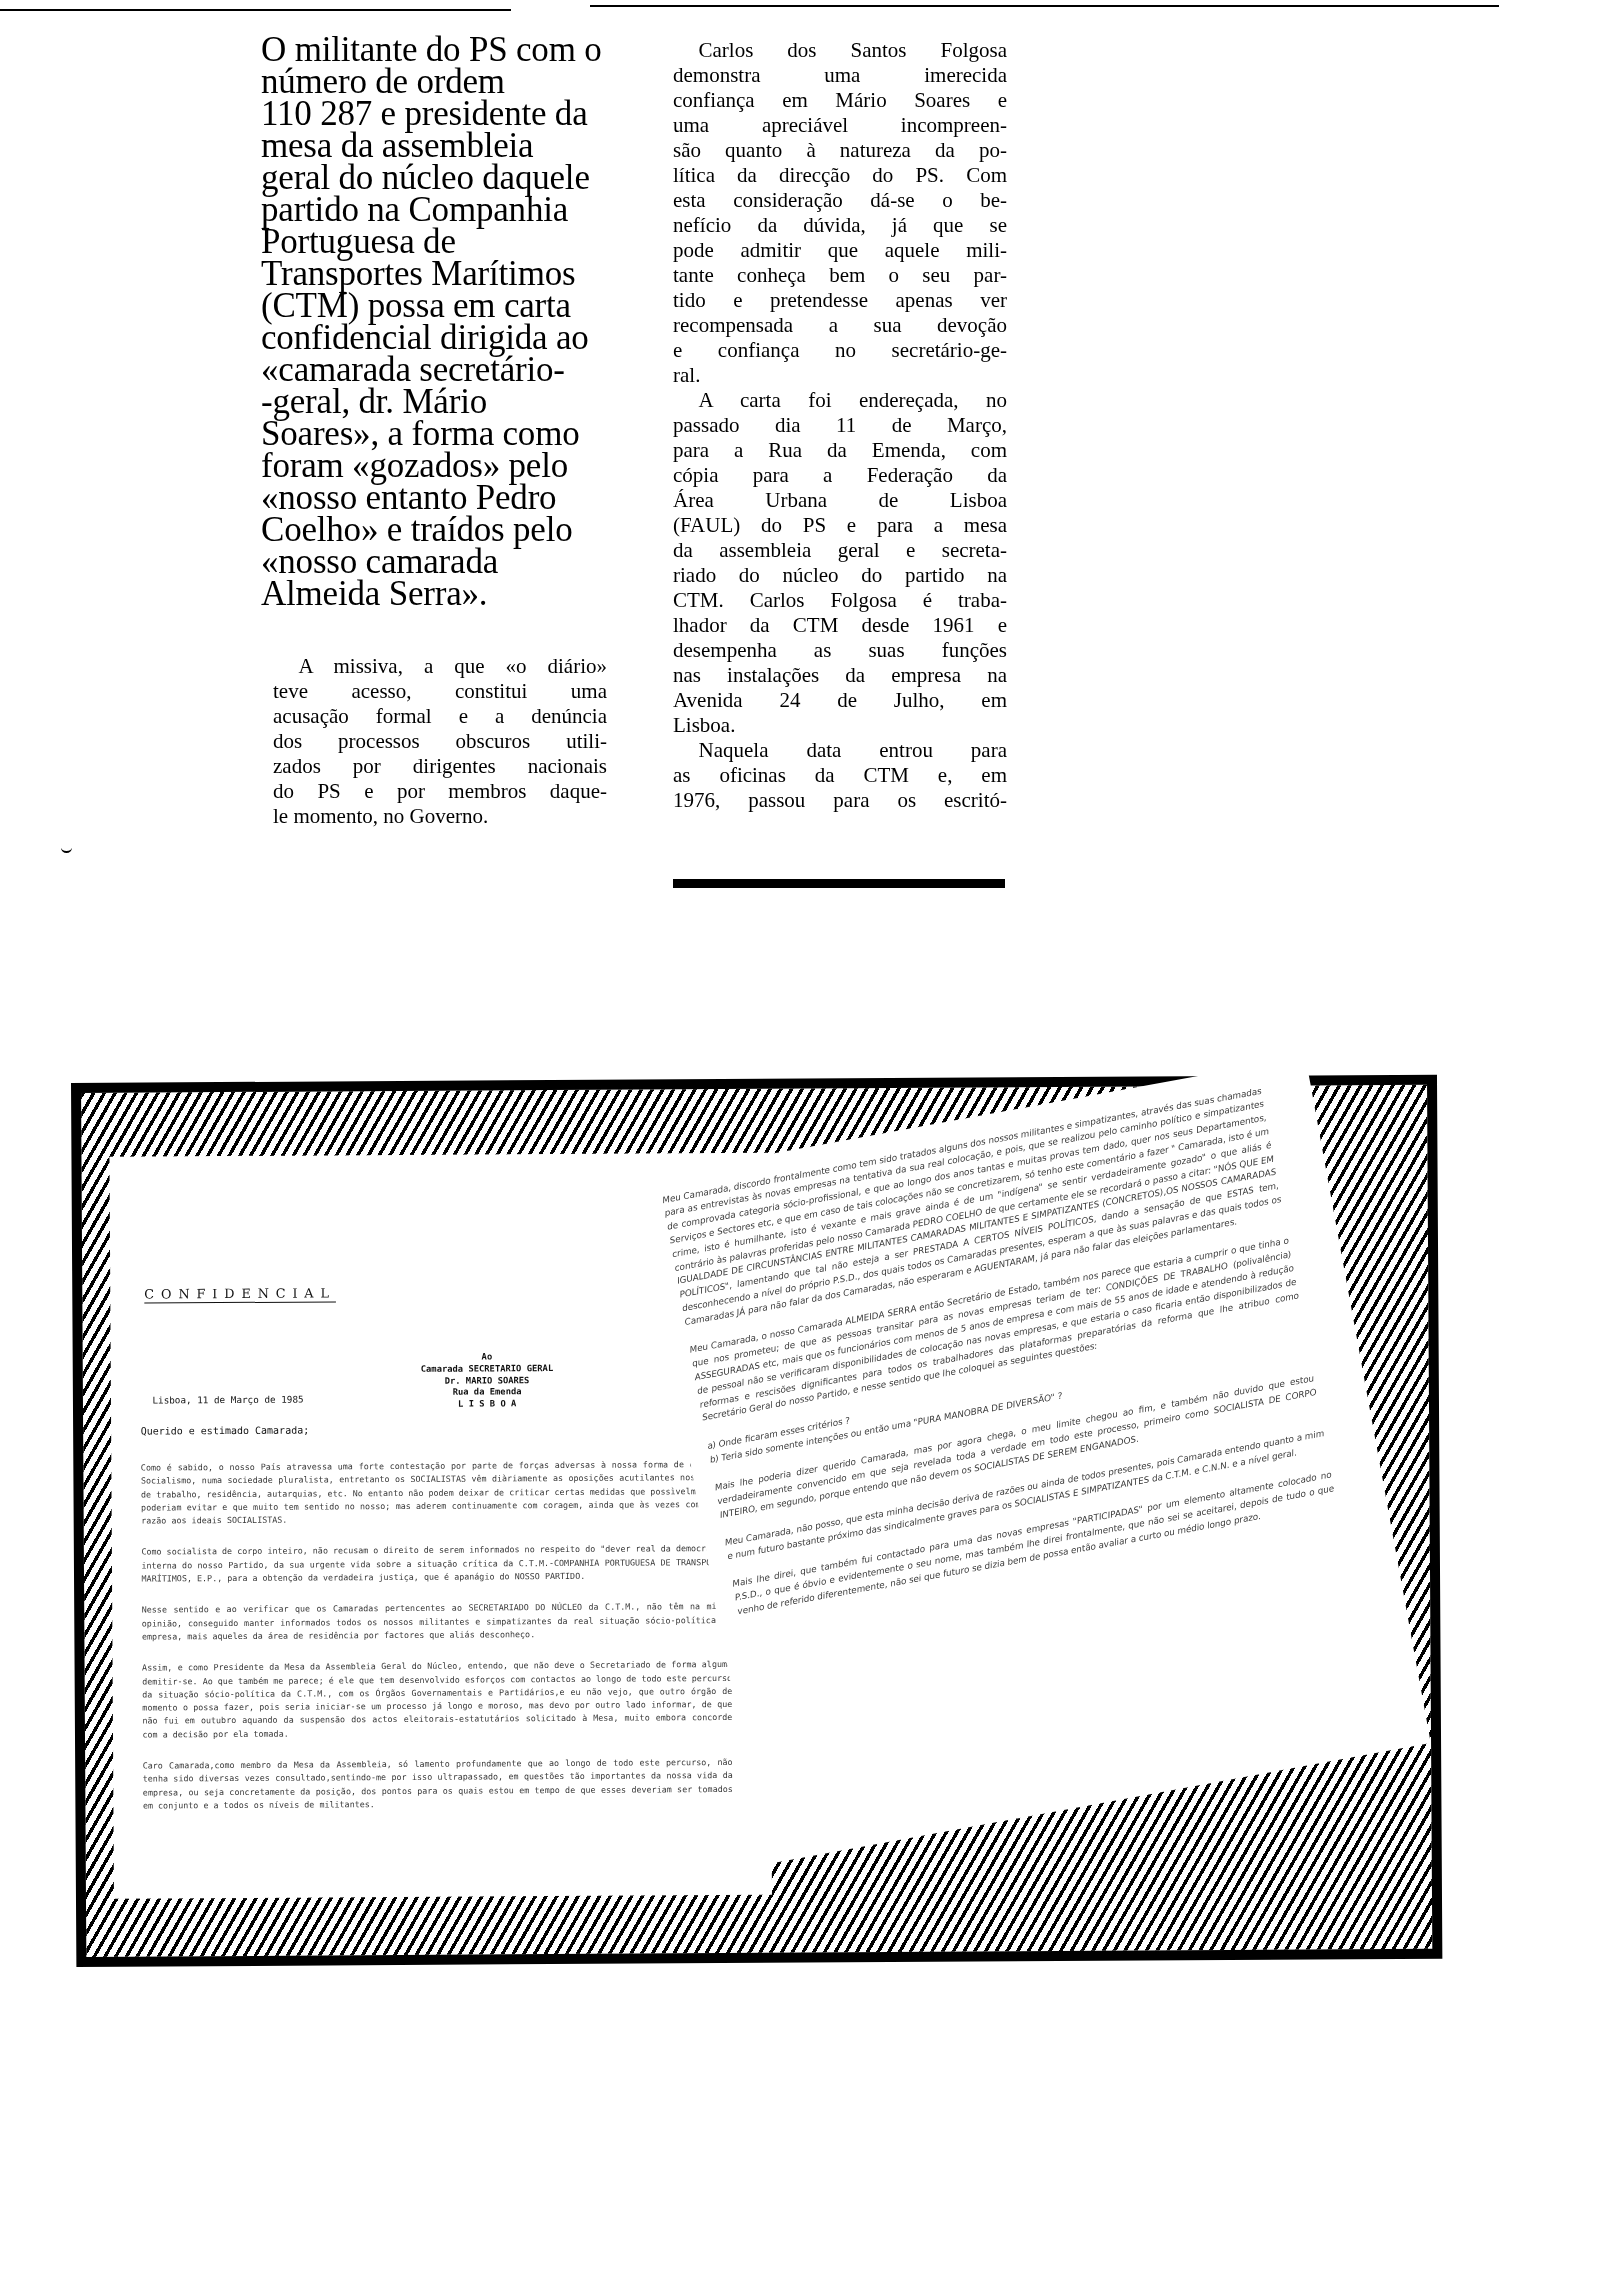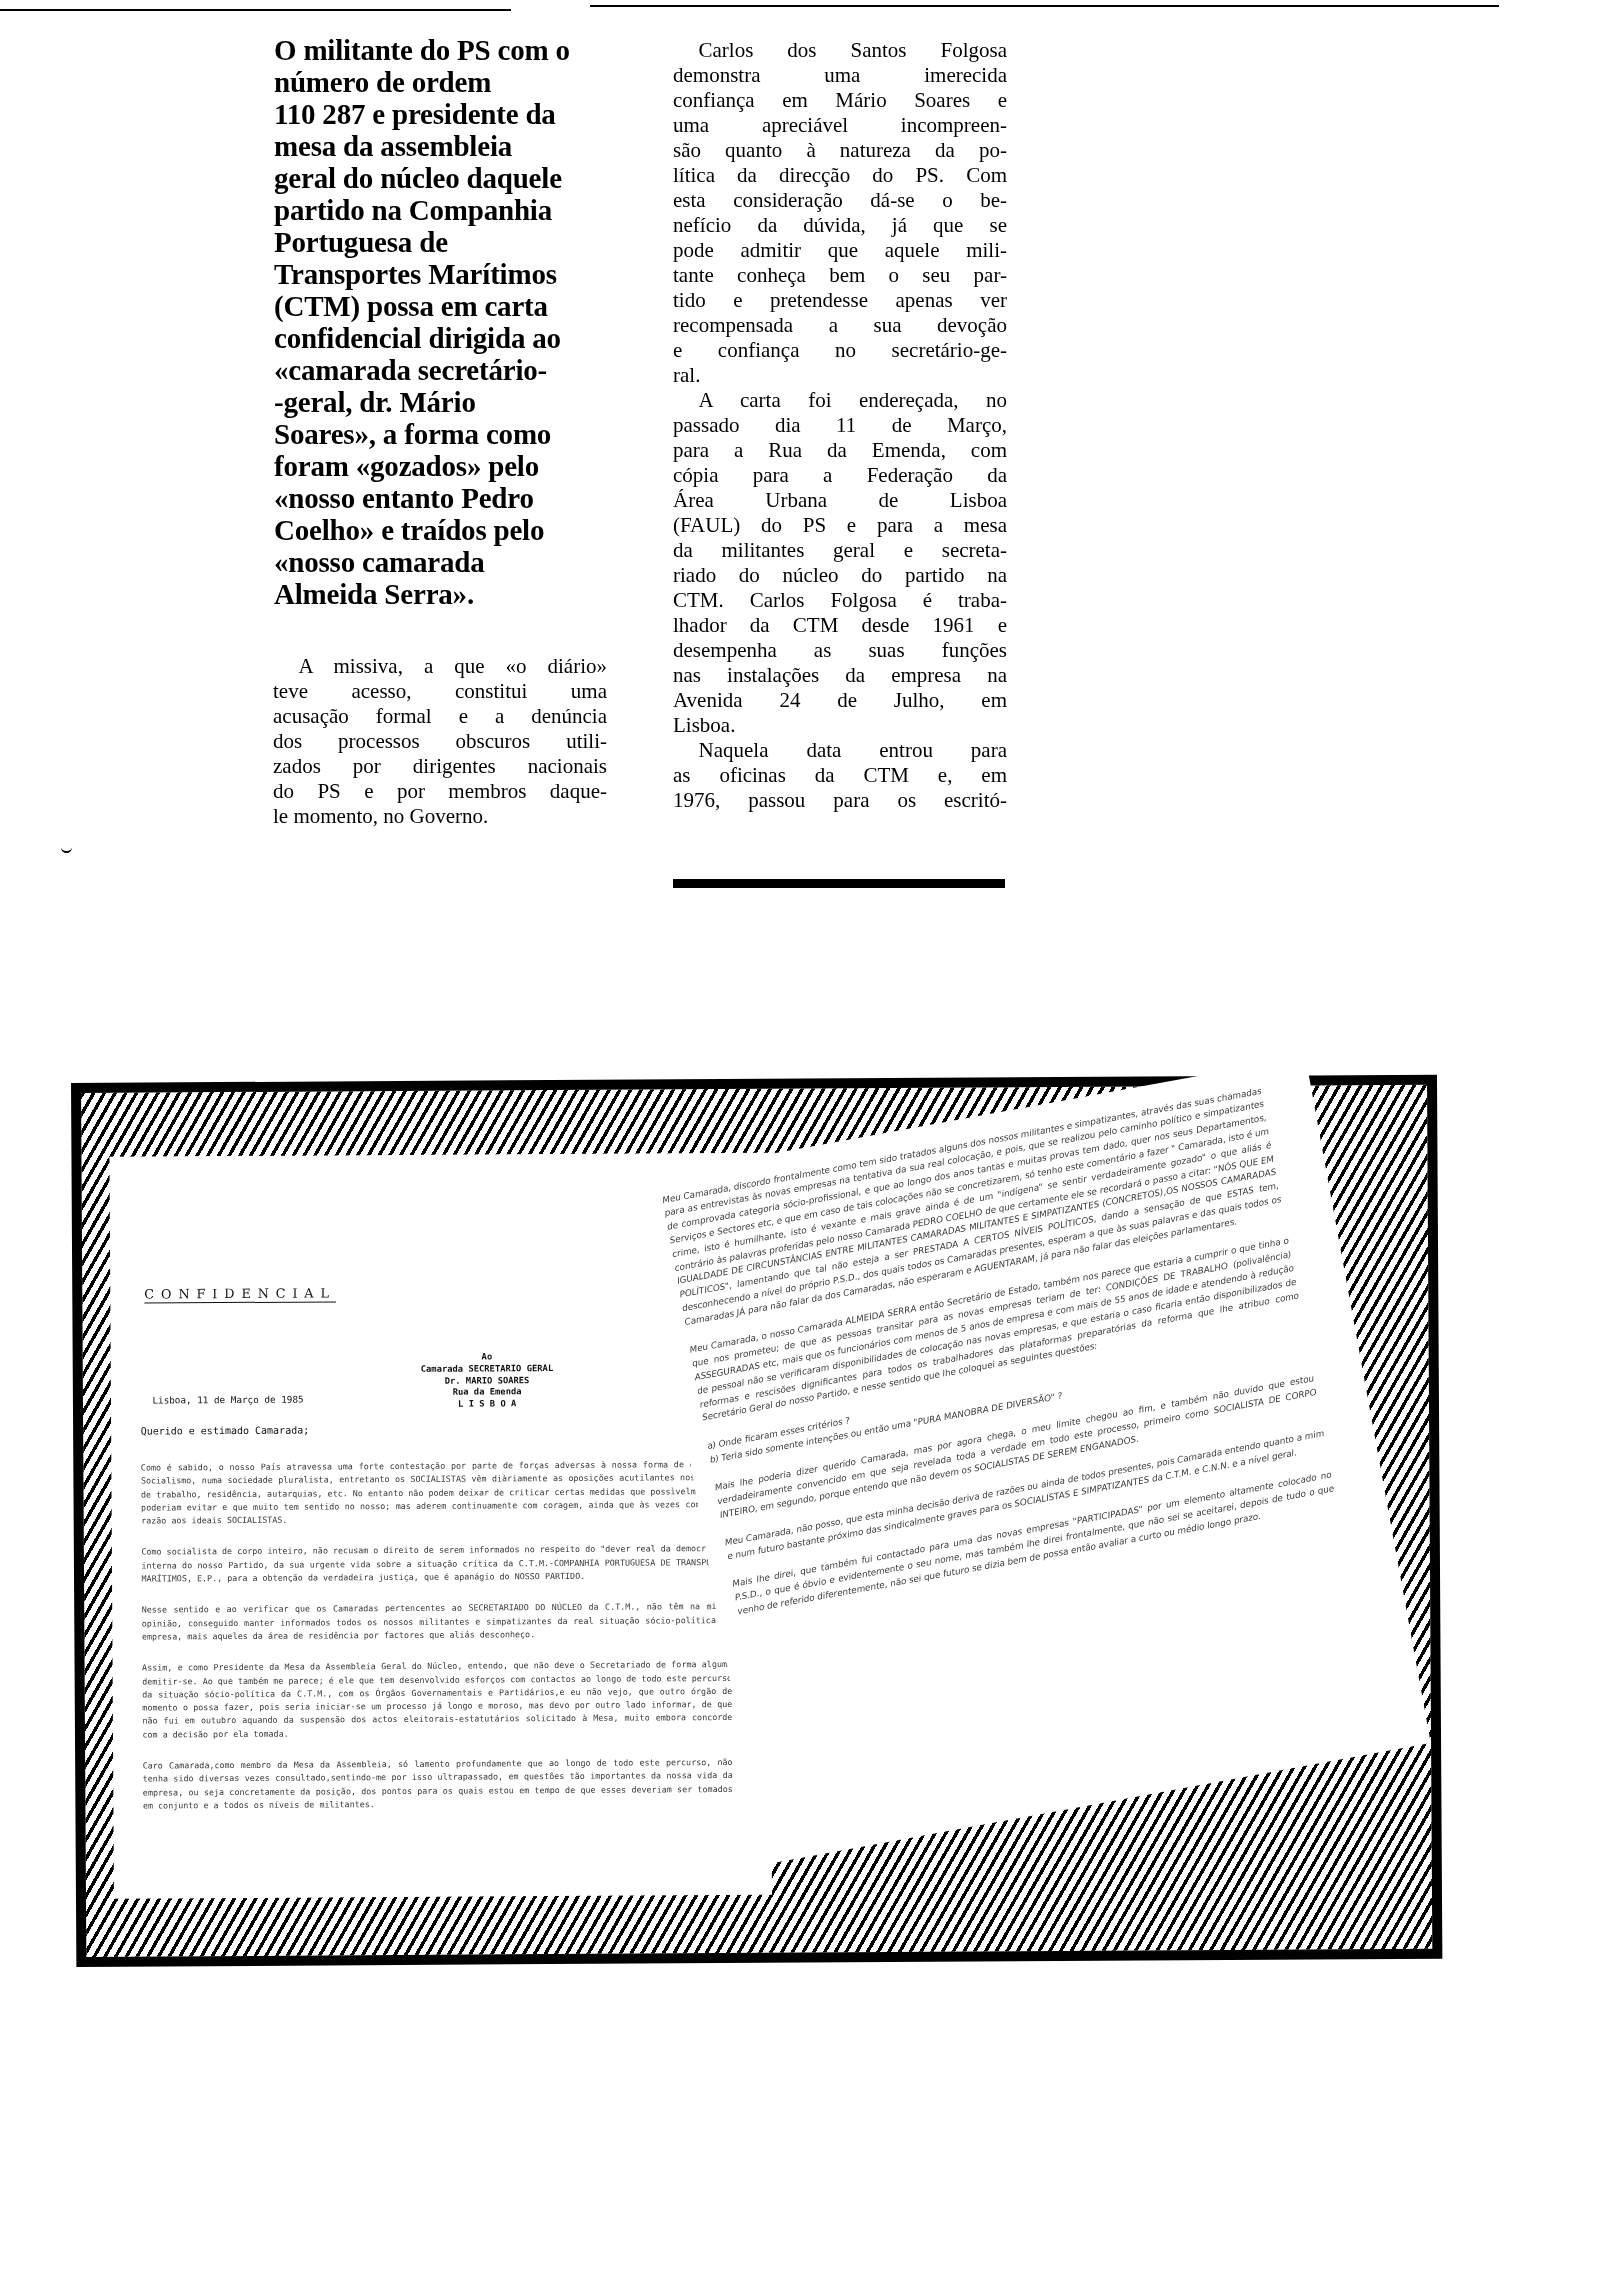--- a/index.html
+++ b/index.html
@@ -5,22 +5,22 @@
   html, body { margin:0; padding:0; background:#ffffff; }
   body { width:1612px; height:2295px; position:relative; overflow:hidden; color:#000; }
 
   .rule-top { position:absolute; height:2.9px; background:#000; top:6.9px; }
   .rule-top.a { left:0; width:511px; top:8.8px; height:2.5px; }
   .rule-top.b { left:590px; width:909px; top:4.9px; height:2.5px; }
 
   .col { position:absolute; font-family:"Liberation Serif", "DejaVu Serif", serif; }
 
   .lead {
-    left:274px; top:34px; width:334px;
-    font-weight:bold; font-size:29px; line-height:32px;
+    left:261px; top:34px; width:334px;
+    font-weight:normal; font-size:35px; line-height:32px;
     letter-spacing:-0.2px;
   }
   .lead .ln { display:block; white-space:nowrap; }
 
   .col1-body {
     left:273px; top:654px; width:334px;
     font-size:21px; line-height:25px;
   }
   .col2 {
     left:673px; top:38px; width:334px;
@@ -121,21 +121,21 @@
   <span class="jl">recompensada a sua devoção</span>
   <span class="jl">e confiança no secretário-ge-</span>
   <span class="jl last">ral.</span>
 
   <span class="jl indent">A carta foi endereçada, no</span>
   <span class="jl">passado dia 11 de Março,</span>
   <span class="jl">para a Rua da Emenda, com</span>
   <span class="jl">cópia para a Federação da</span>
   <span class="jl">Área Urbana de Lisboa</span>
   <span class="jl">(FAUL) do PS e para a mesa</span>
-  <span class="jl">da militantes geral e secreta-</span>
+  <span class="jl">da assembleia geral e secreta-</span>
   <span class="jl">riado do núcleo do partido na</span>
   <span class="jl">CTM. Carlos Folgosa é traba-</span>
   <span class="jl">lhador da CTM desde 1961 e</span>
   <span class="jl">desempenha as suas funções</span>
   <span class="jl">nas instalações da empresa na</span>
   <span class="jl">Avenida 24 de Julho, em</span>
   <span class="jl last">Lisboa.</span>
 
   <span class="jl indent">Naquela data entrou para</span>
   <span class="jl">as oficinas da CTM e, em</span>

